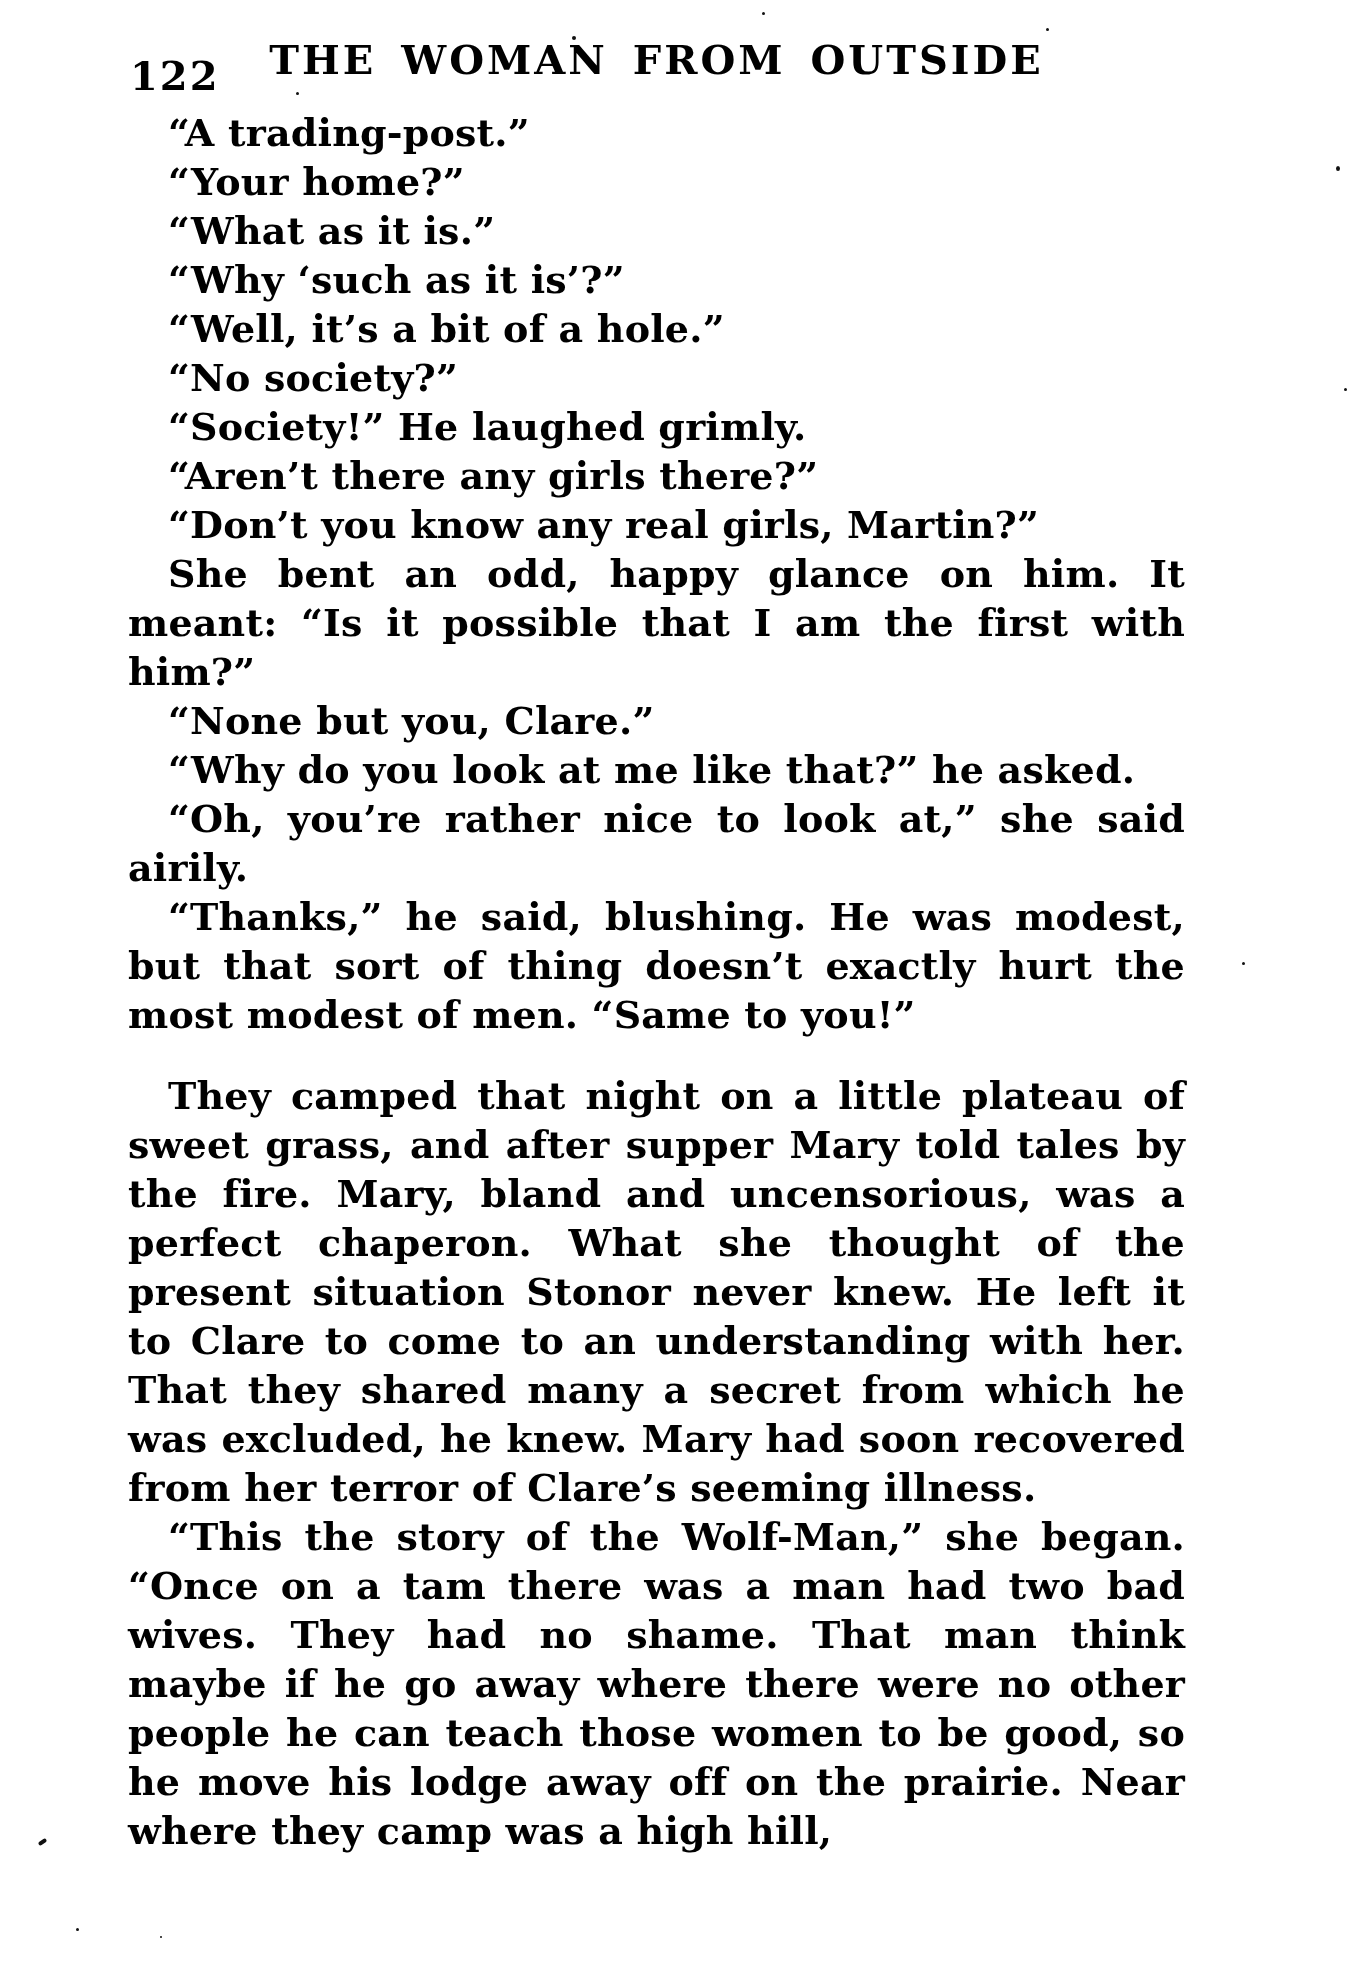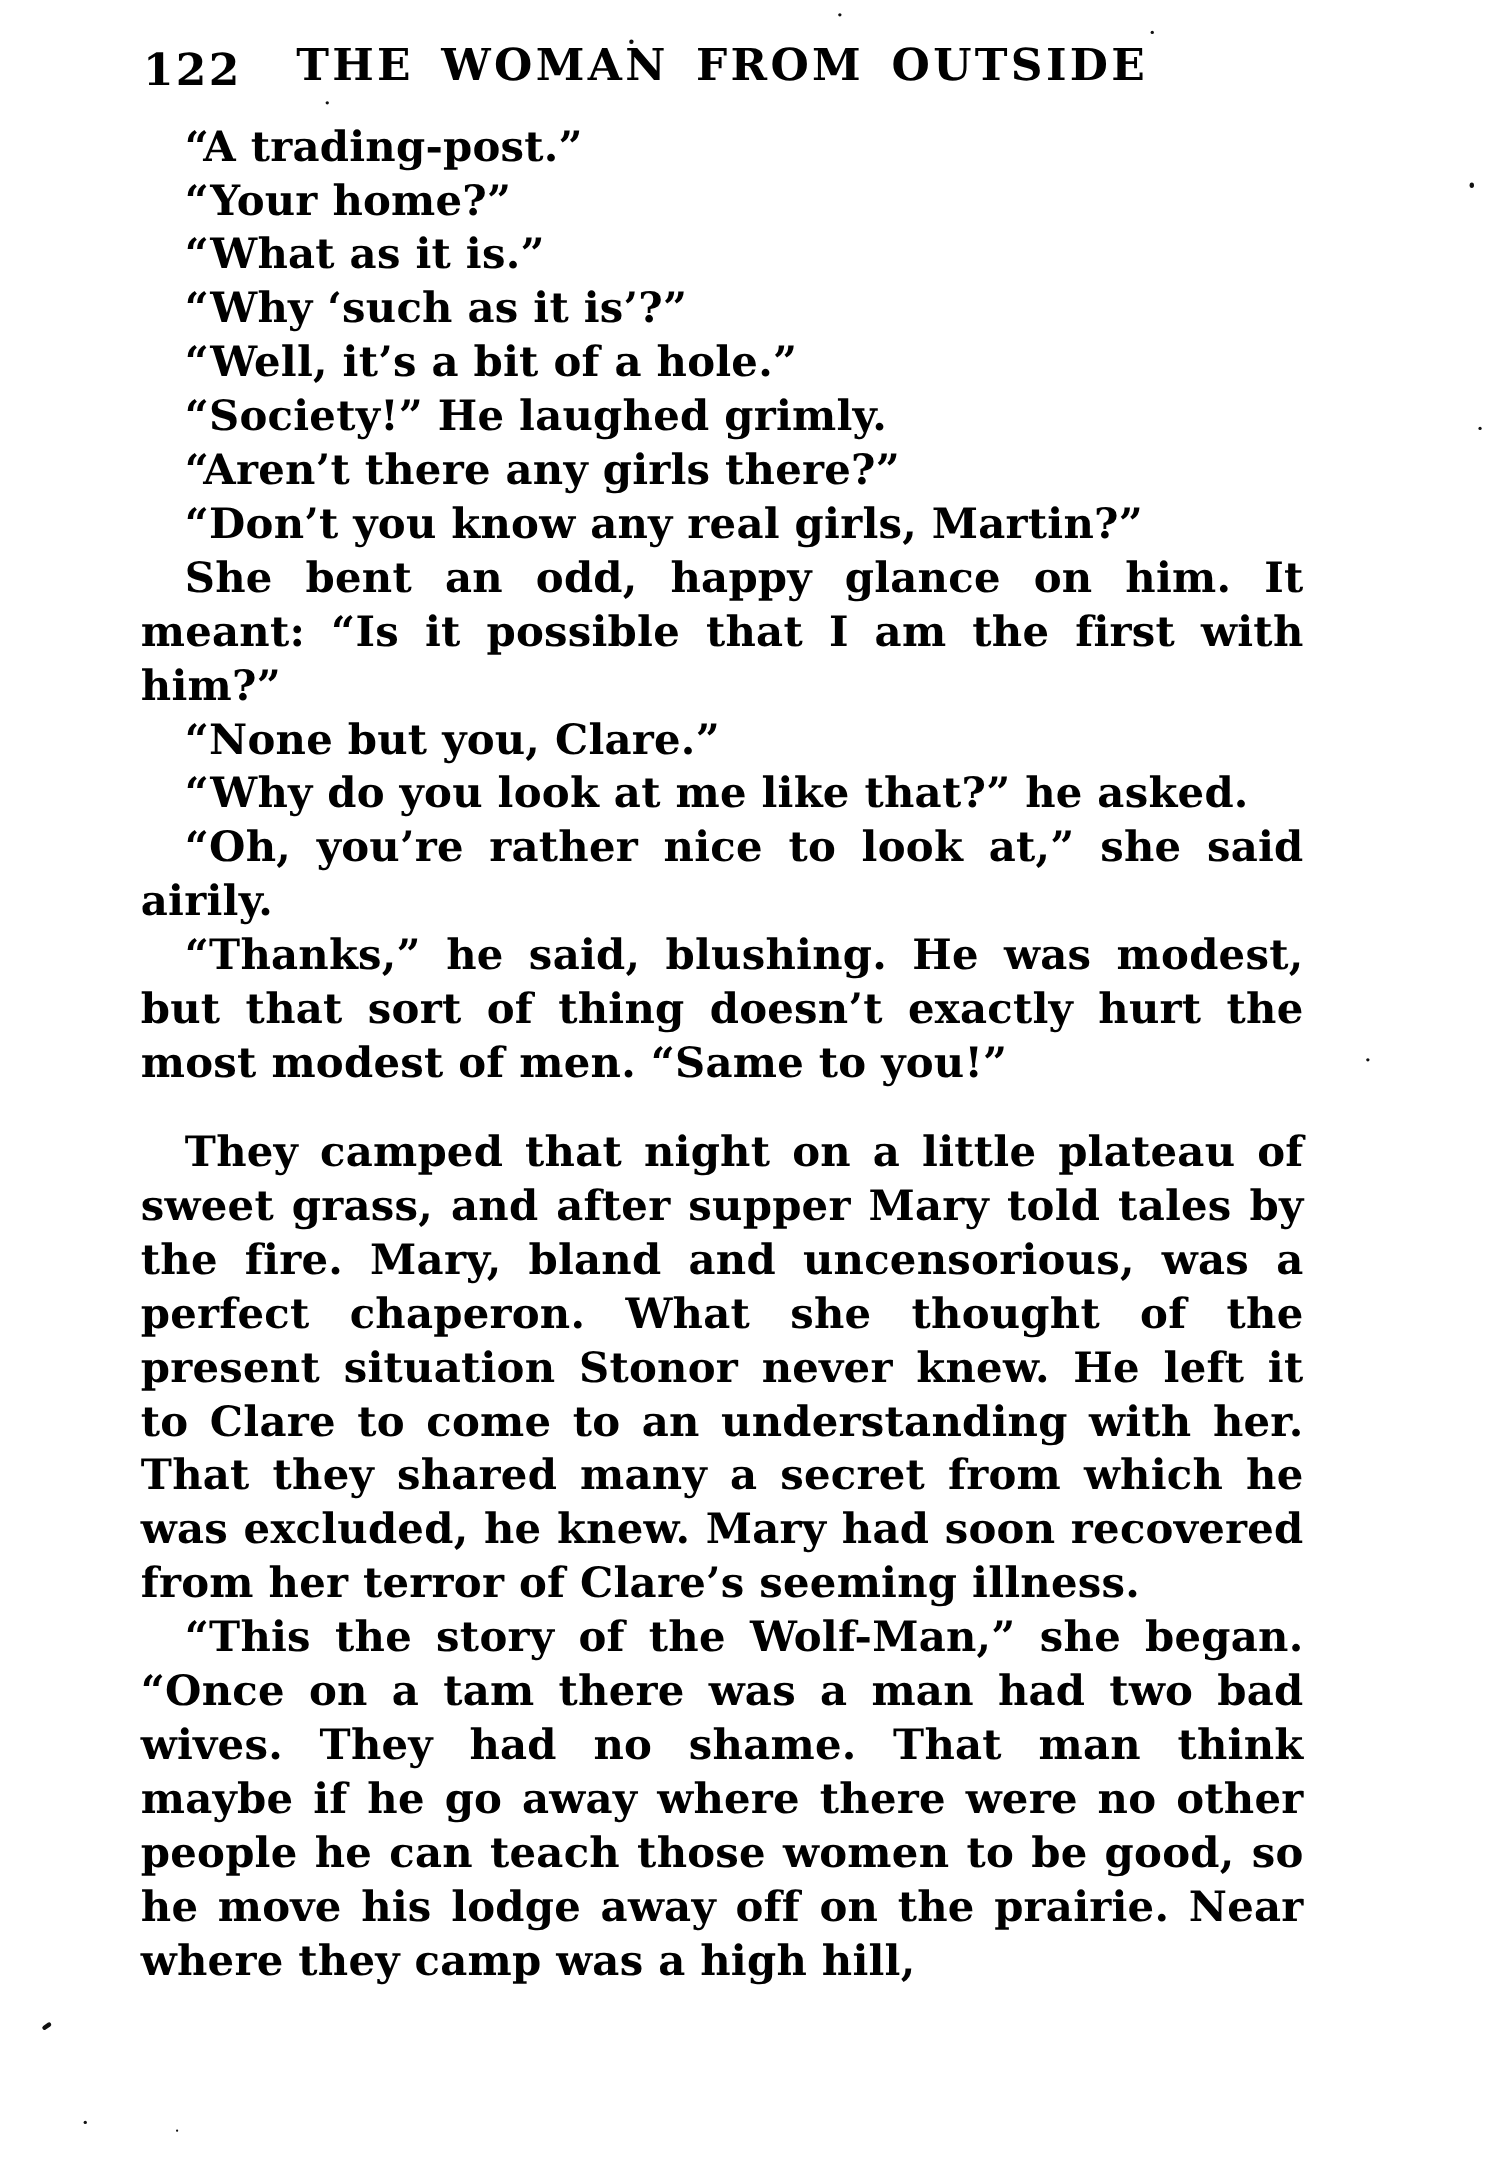--- a/index.html
+++ b/index.html
@@ -22,21 +22,21 @@
     margin: 34px 177px 0 128px; 
     height: 52px;
     font-weight: 700;
     font-size: 40px;
     line-height: 52px;
     white-space: nowrap;
   }
   .page-number {
     position: absolute;
     left: 2px;
-    top: 4px;
+    top: 16px;
     letter-spacing: 2px;
   }
   .running-title {
     text-align: center;
     letter-spacing: 3px;
     word-spacing: 8px;
   }
   .content {
     margin: 22px 177px 0 128px;
     font-weight: 700;
@@ -77,20 +77,21 @@
     <span class="page-number">122</span>
     <div class="running-title">THE WOMAN FROM OUTSIDE</div>
   </div>
 
   <div class="content">
     <p class="para">“A trading-post.”</p>
     <p class="para">“Your home?”</p>
     <p class="para">“What as it is.”</p>
     <p class="para">“Why ‘such as it is’?”</p>
     <p class="para">“Well, it’s a bit of a hole.”</p>
+    <p class="para">“No society?”</p>
     <p class="para">“Society!” He laughed grimly.</p>
     <p class="para">“Aren’t there any girls there?”</p>
     <p class="para">“Don’t you know any real girls, Martin?”</p>
     <p class="para">She bent an odd, happy glance on him. It meant: “Is it possible that I am the first with him?”</p>
     <p class="para">“None but you, Clare.”</p>
     <p class="para">“Why do you look at me like that?” he asked.</p>
     <p class="para">“Oh, you’re rather nice to look at,” she said airily.</p>
     <p class="para">“Thanks,” he said, blushing. He was modest, but that sort of thing doesn’t exactly hurt the most modest of men. “Same to you!”</p>
     <p class="para section-start">They camped that night on a little plateau of sweet grass, and after supper Mary told tales by the fire. Mary, bland and uncensorious, was a perfect chaperon. What she thought of the present situation Stonor never knew. He left it to Clare to come to an understanding with her. That they shared many a secret from which he was excluded, he knew. Mary had soon recovered from her terror of Clare’s seeming illness.</p>
     <p class="para">“This the story of the Wolf-Man,” she began. “Once on a tam there was a man had two bad wives. They had no shame. That man think maybe if he go away where there were no other people he can teach those women to be good, so he move his lodge away off on the prairie. Near where they camp was a high hill,</p>

